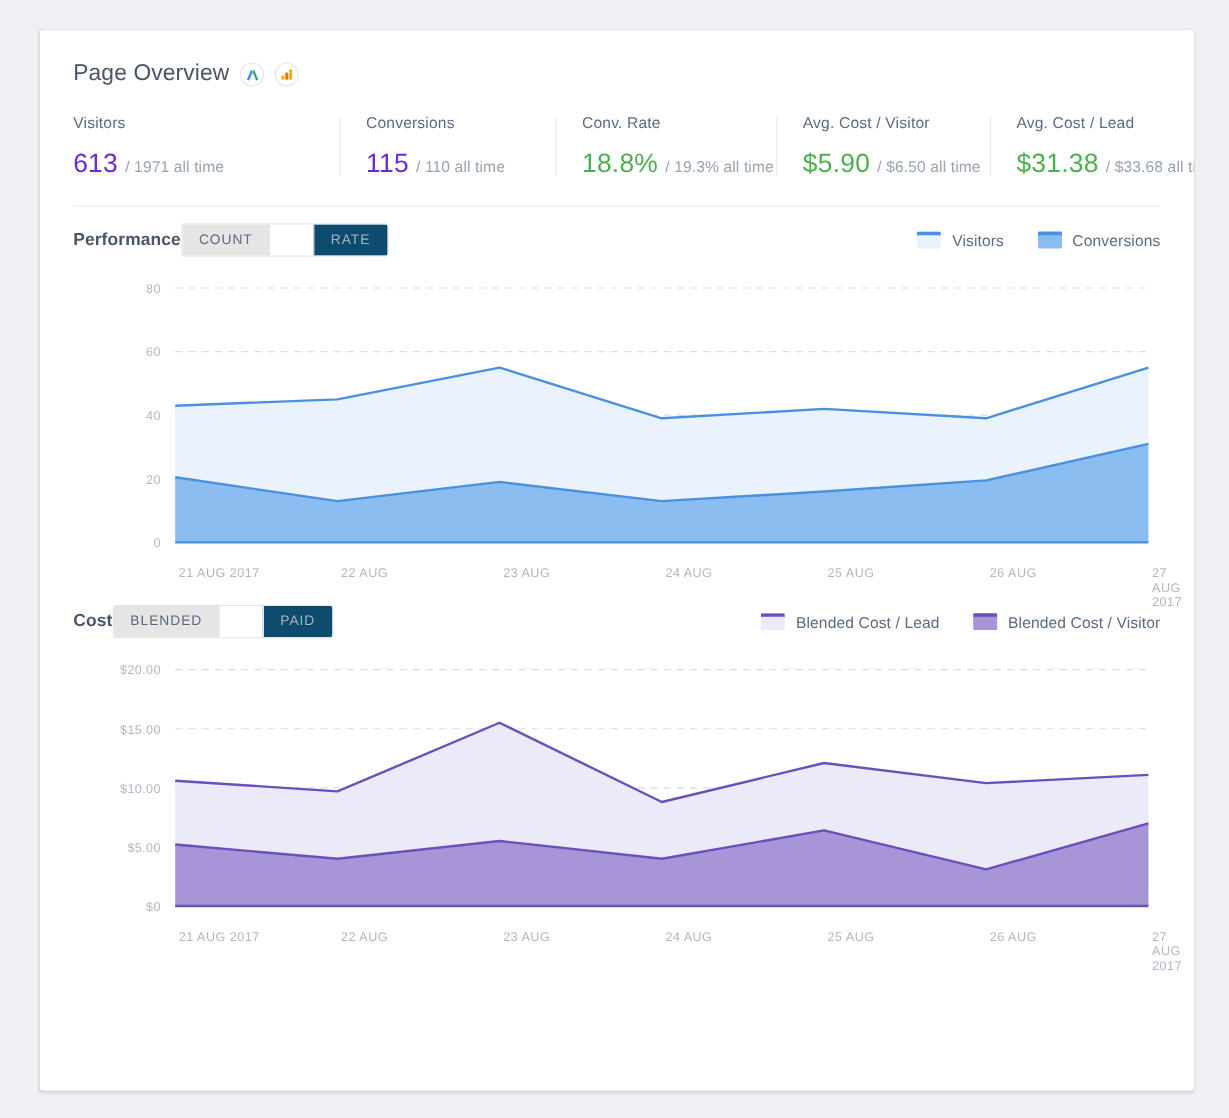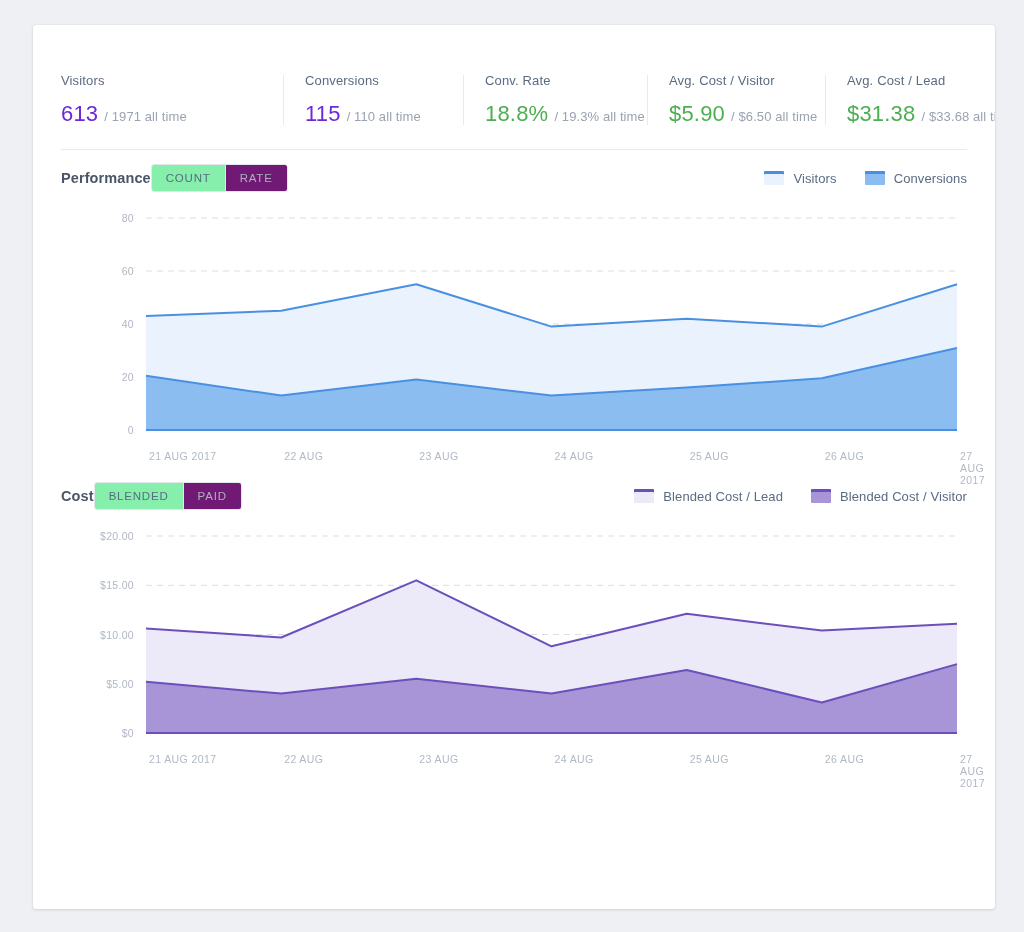--- a/index.html
+++ b/index.html
@@ -87,30 +87,30 @@
   .toggle {
     display: inline-flex;
     border: 1px solid #e3e7ec;
     border-radius: 3px;
     overflow: hidden;
     background: #fff;
   }
   .toggle button {
     font-family: inherit;
     border: none;
-    background: #86efac;
+    background: #e5e5e5;
     color: #5b6b82;
     font-size: 11.5px;
     letter-spacing: .8px;
     padding: 0 14px;
     height: 26px;
     line-height: 26px;
     cursor: pointer;
   }
-  .toggle button.off { background: #701a75; color: #aab2bd; }
+  .toggle button.off { background: #0c4a6e; color: #aab2bd; margin-left: 36px; }
   .toggle button + button { border-left: 1px solid #e3e7ec; }
 
   .legend {
     margin-left: auto;
     display: flex; align-items: center; gap: 28px;
   }
   .legend-item { display: flex; align-items: center; gap: 9px; }
   .legend-swatch {
     width: 20px; height: 14px; border-radius: 1px;
     position: relative;
@@ -149,20 +149,37 @@
     font-family: inherit;
   }
 </style>
 </head>
 <body>
 
 <div class="page">
   <div class="card">
 
     <div class="card-header">
+      <div class="title-row">
+        <div class="page-title">Page Overview</div>
+        <span class="svc-icon">
+          <svg width="13" height="13" viewBox="0 0 24 24" aria-hidden="true">
+            <path d="M9.8 3.6 L3.2 19.2 L6.6 20.6 L12.2 7.4 Z" fill="#4285F4"></path>
+            <path d="M14.2 3.6 L20.8 19.2 L17.4 20.6 L11.8 7.4 Z" fill="#34A853"></path>
+            <path d="M10.6 7.2 L13.4 7.2 L13.4 20.2 L10.6 20.2 Z" fill="#FBBC05" opacity="0"></path>
+          </svg>
+        </span>
+        <span class="svc-icon">
+          <svg width="12" height="12" viewBox="0 0 24 24" aria-hidden="true">
+            <rect x="3" y="14" width="5" height="7" rx="1.6" fill="#F9AB00"></rect>
+            <rect x="9.5" y="9" width="5" height="12" rx="1.6" fill="#E8710A"></rect>
+            <rect x="16" y="3.5" width="5" height="17.5" rx="1.6" fill="#F9AB00"></rect>
+          </svg>
+        </span>
+      </div>
 
       <div class="metrics">
         <div class="metric m-0">
           <div class="metric-label">Visitors</div>
           <div class="metric-value-row">
             <span class="metric-main">613</span>
             <span class="metric-sub">/ 1971 all time</span>
           </div>
         </div>
         <div class="metric m-1">

